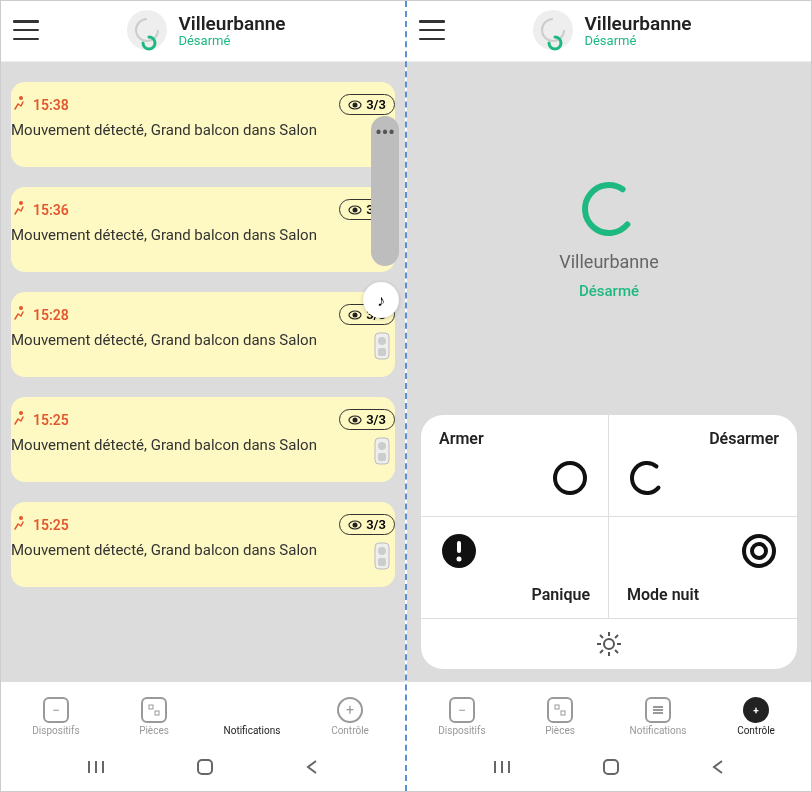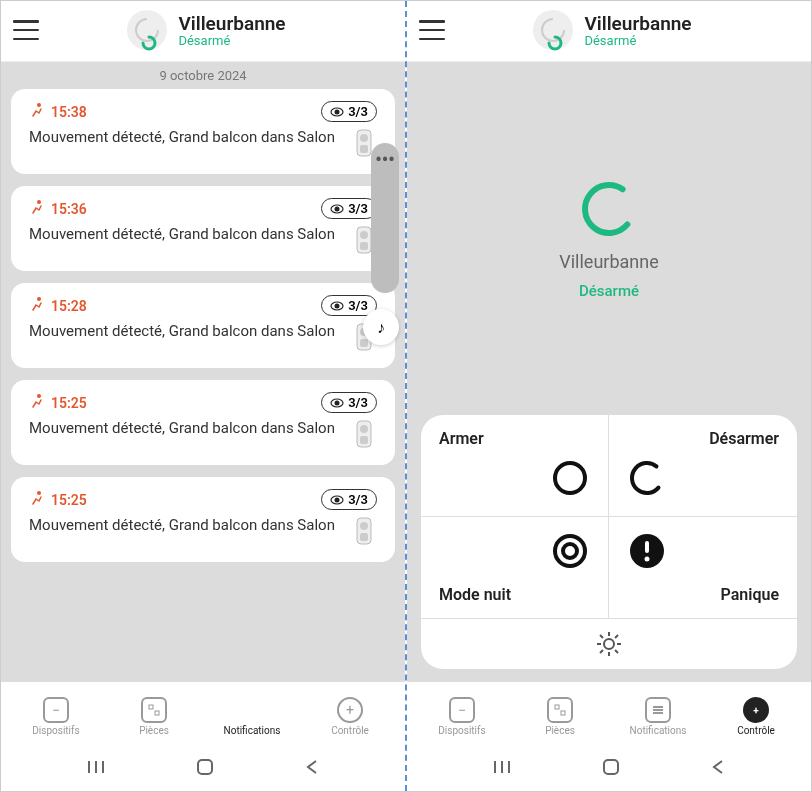--- a/index.html
+++ b/index.html
@@ -76,25 +76,26 @@
 }
 
 .events {
   flex: 1;
   overflow: hidden;
   background: #dcdcdc;
   padding: 0 10px;
   position: relative;
 }
 .event-card {
-  background: #ffffff;
+  background: #fef9c3;
   border-radius: 14px;
-  padding: 12px 18px;
+  padding: 12px 0;
   margin-bottom: 12px;
   position: relative;
+  margin-top: 20px;
 }
 .event-top { display: flex; align-items: center; justify-content: space-between; }
 .event-time-wrap { display: flex; align-items: center; gap: 6px; }
 .motion-icon { color: #e4572e; }
 .event-time { color: #e4572e; font-weight: 600; font-size: 14px; }
 .photo-badge {
   display: flex; align-items: center; gap: 4px;
   border: 1px solid #333; border-radius: 14px;
   padding: 2px 8px; font-size: 13px; font-weight: 600;
 }
@@ -204,21 +205,20 @@
           </svg>
       </div>
       <div>
         <div class="header-title">Villeurbanne</div>
         <div class="header-sub">Désarmé</div>
       </div>
     </div>
   </div>
 
 
-  <div class="date-heading">9 octobre 2024</div>
 
   <div class="events">
 
     <div class="event-card">
       <div class="event-top">
         <div class="event-time-wrap">
           <span class="motion-icon">
             <svg width="16" height="16">
                 <circle cx="10" cy="3" r="2" fill="#e4572e"></circle>
                 <path d="M4 14l3-5 3 2 2-4" stroke="#e4572e" stroke-width="1.5" fill="none" stroke-linecap="round"></path>
@@ -449,34 +449,34 @@
           <span class="icn"><svg width="40" height="40">
                 <circle cx="20" cy="20" r="15" fill="none" stroke="#111" stroke-width="4"></circle>
               </svg></span>
         </div>
         <div class="control-cell cl-tr">
           <span class="control-label lbl">Désarmer</span>
           <span class="icn"><svg width="40" height="40">
                 <circle cx="20" cy="20" r="15" fill="none" stroke="#111" stroke-width="4" stroke-dasharray="70 24" stroke-linecap="round" transform="rotate(40 20 20)"></circle>
               </svg></span>
         </div>
-        <div class="control-cell cl-bl">
-          <span class="icn"><svg width="40" height="40">
-                <circle cx="20" cy="20" r="15" fill="none" stroke="#111" stroke-width="4"></circle>
-                <circle cx="20" cy="20" r="7" fill="none" stroke="#111" stroke-width="4"></circle>
-              </svg></span>
-          <span class="control-label lbl">Mode nuit</span>
-        </div>
         <div class="control-cell cl-br">
           <span class="icn"><svg width="40" height="40">
                 <circle cx="20" cy="20" r="17" fill="#111"></circle>
                 <rect x="18" y="10" width="4" height="12" fill="#fff" rx="2"></rect>
                 <circle cx="20" cy="28" r="2.5" fill="#fff"></circle>
               </svg></span>
           <span class="control-label lbl">Panique</span>
+        </div>
+        <div class="control-cell cl-bl">
+          <span class="icn"><svg width="40" height="40">
+                <circle cx="20" cy="20" r="15" fill="none" stroke="#111" stroke-width="4"></circle>
+                <circle cx="20" cy="20" r="7" fill="none" stroke="#111" stroke-width="4"></circle>
+              </svg></span>
+          <span class="control-label lbl">Mode nuit</span>
         </div>
       </div>
       <div class="settings-row">
         <svg width="26" height="26">
             <circle cx="13" cy="13" r="5" fill="none" stroke="#555" stroke-width="2"></circle>
             <g stroke="#555" stroke-width="2">
               <line x1="13" y1="1" x2="13" y2="5"></line>
               <line x1="13" y1="21" x2="13" y2="25"></line>
               <line x1="1" y1="13" x2="5" y2="13"></line>
               <line x1="21" y1="13" x2="25" y2="13"></line>

